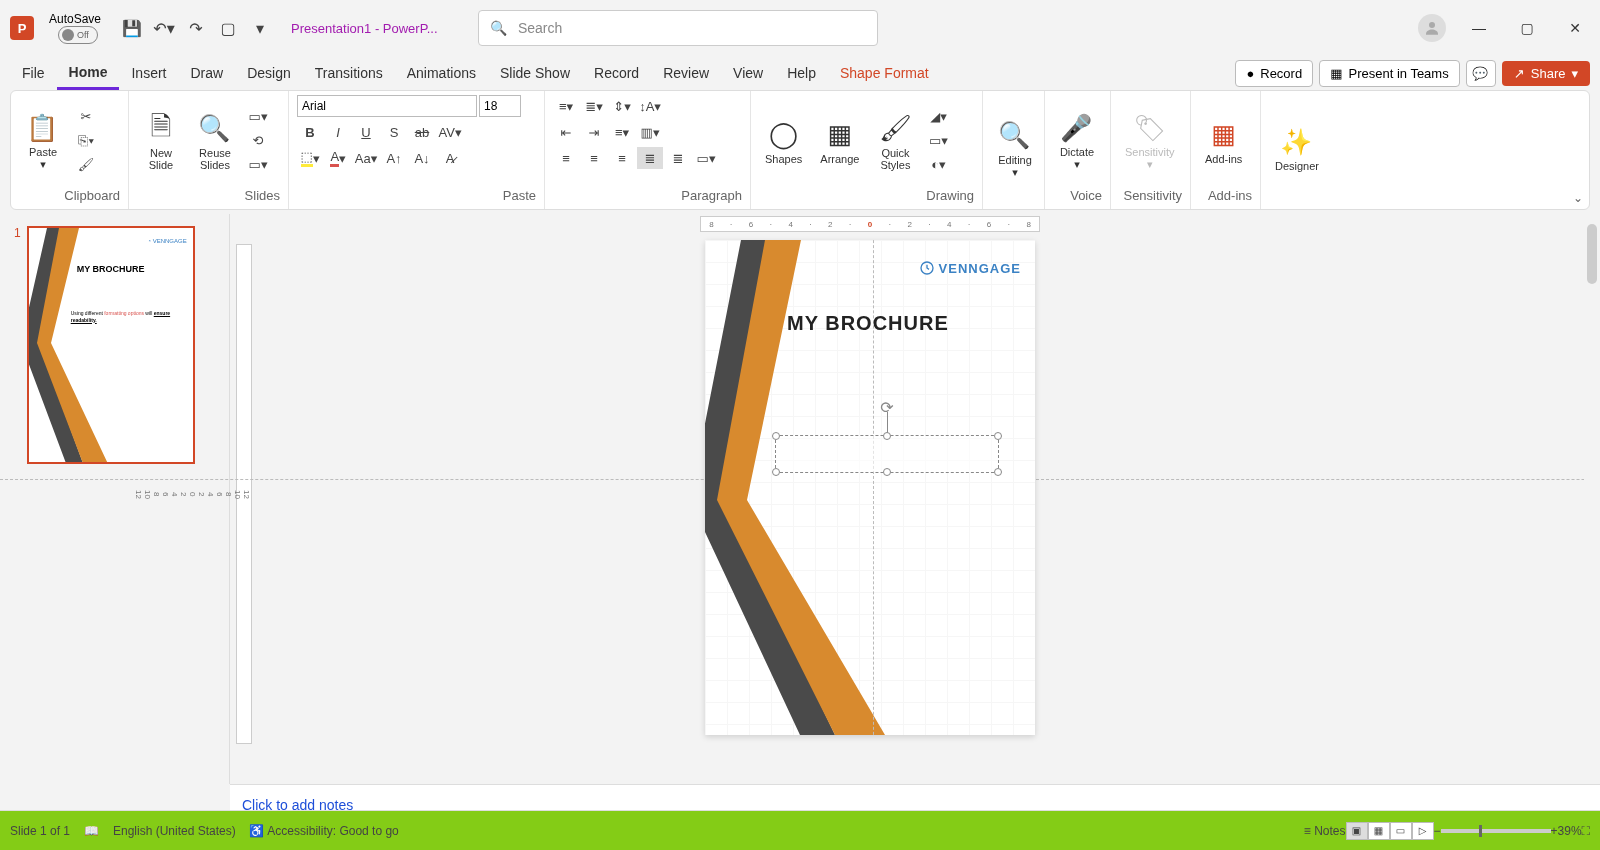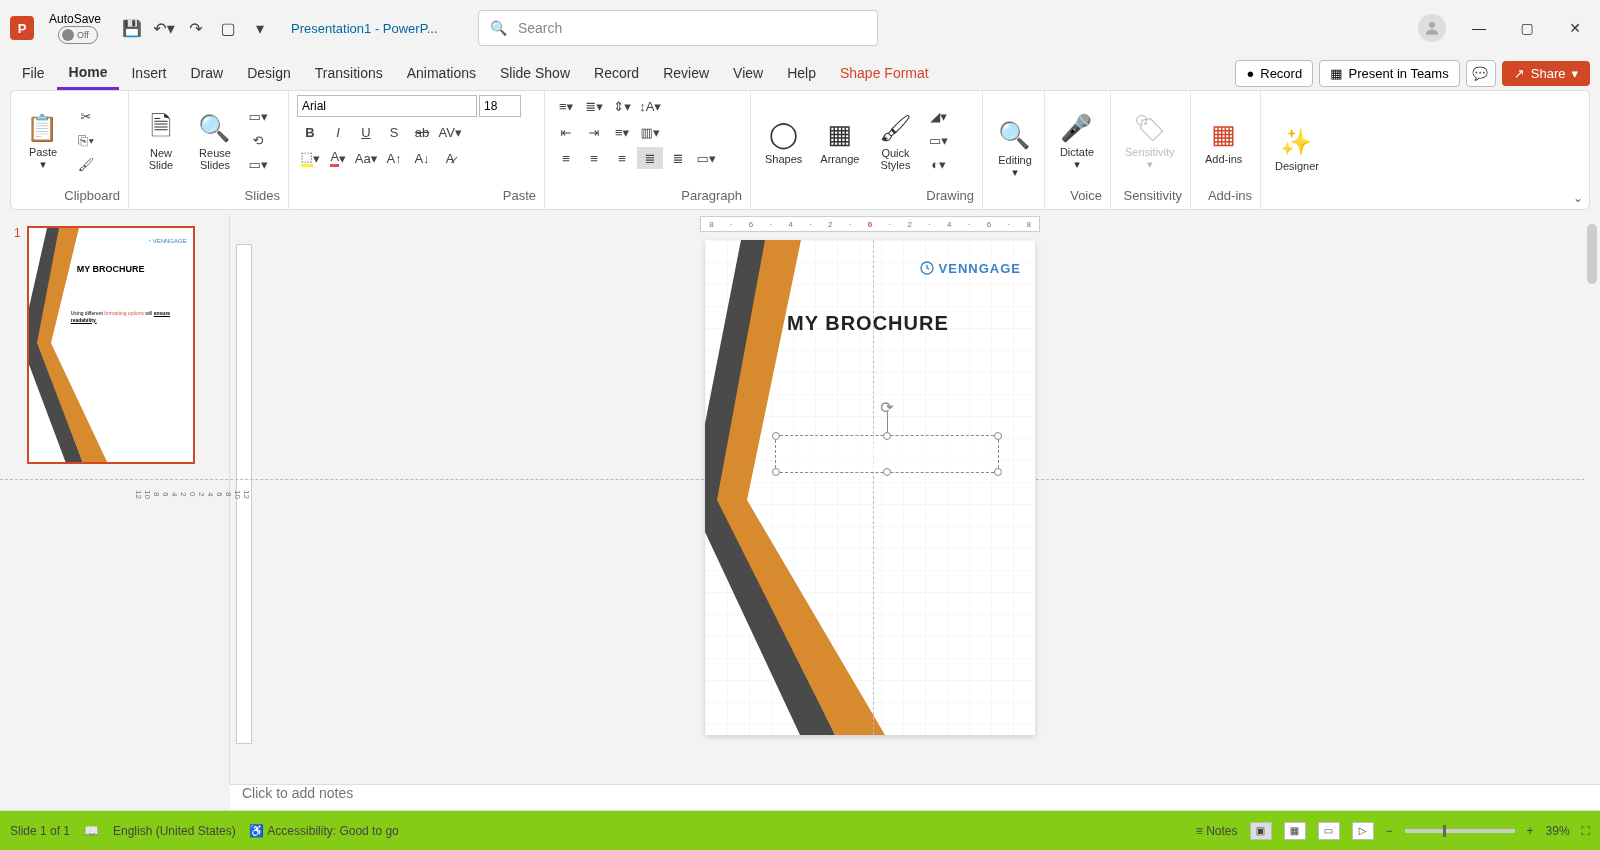--- a/index.html
+++ b/index.html
@@ -6,21 +6,21 @@
 body { width: 1600px; height: 850px; background: #f3f3f3; overflow: hidden; position: relative; }
 
 
 .title-bar { height: 56px; display: flex; align-items: center; padding: 0 10px; background: #f3f3f3; }
 .app-icon { width: 24px; height: 24px; background: #d24726; border-radius: 4px; margin-right: 15px; display: flex; align-items: center; justify-content: center; color: #fff; font-weight: bold; font-size: 13px; }
 .autosave { display: flex; align-items: center; font-size: 12px; margin-right: 15px; flex-direction: column; }
 .autosave-toggle { width: 40px; height: 18px; border: 1px solid #888; border-radius: 9px; margin-left: 6px; display: flex; align-items: center; padding: 0 3px; }
 .autosave-knob { width: 12px; height: 12px; background: #888; border-radius: 50%; }
 .autosave-off { font-size: 9px; margin-left: 3px; color: #666; }
 .qat-btn { width: 28px; height: 28px; display: flex; align-items: center; justify-content: center; margin: 0 2px; color: #444; font-size: 16px; }
-.doc-title { margin-left: 15px; font-size: 13px; color: #0369a1; }
+.doc-title { margin-left: 15px; font-size: 13px; color: #a21caf; }
 .search-box { flex: 0 0 400px; height: 36px; margin-left: 40px; border: 1px solid #ccc; border-radius: 4px; background: #fff; display: flex; align-items: center; padding: 0 12px; color: #888; font-size: 14px; }
 .search-box .mag { margin-right: 10px; }
 .title-right { margin-left: auto; display: flex; align-items: center; gap: 18px; }
 .user-avatar { width: 28px; height: 28px; border-radius: 50%; background: #ddd; display: flex; align-items: center; justify-content: center; }
 .win-btn { width: 30px; font-size: 14px; text-align: center; color: #333; }
 
 
 .tabs-row { height: 34px; display: flex; align-items: center; padding: 0 10px; background: #f3f3f3; }
 .tab { padding: 0 12px; font-size: 14px; color: #333; cursor: pointer; height: 34px; display: flex; align-items: center; }
 .tab.active { border-bottom: 3px solid #6d28d9; font-weight: 600; }
@@ -69,25 +69,25 @@
 
 .sel-box { position: absolute; top: 195px; left: 70px; width: 224px; height: 38px; border: 1px dashed #888; background: rgba(255,255,255,.6); }
 .handle { position: absolute; width: 8px; height: 8px; border: 1px solid #888; background: #fff; border-radius: 50%; }
 .rot-handle { position: absolute; top: -38px; left: 50%; transform: translateX(-50%); color: #888; font-size: 16px; }
 .rot-line { position: absolute; top: -24px; left: 50%; width: 1px; height: 24px; background: #888; }
 .sel-text { font-size: 10px; padding: 4px 6px; line-height: 1.3; text-align: justify; }
 .sel-text .red { color: #d9534f; }
 .sel-text .bu { font-weight: bold; text-decoration: underline; }
 
 
-.notes-pane { position: absolute; left: 230px; right: 0; bottom: 24px; height: 42px; background: #fff; border-top: 1px solid #ddd; padding: 0 12px; color: #737373; font-size: 14px; }
+.notes-pane { position: absolute; left: 230px; right: 0; bottom: 24px; height: 42px; background: #fff; border-top: 1px solid #ddd; padding: 12px 12px; color: #1d4ed8; font-size: 14px; }
 
 
 .status-bar { position: absolute; left: 0; right: 0; bottom: 0; height: 40px; background: #84cc16; border-top: 1px solid #ddd; display: flex; align-items: center; padding: 0 10px; font-size: 12px; color: #444; gap: 14px; }
-.status-right { margin-left: auto; display: flex; align-items: center; gap: 12px; }
+.status-right { margin-left: auto; display: flex; align-items: center; }
 .zoom-slider { width: 110px; height: 4px; background: #ccc; position: relative; }
 .zoom-slider::after { content: ''; position: absolute; left: 35%; top: -4px; width: 3px; height: 12px; background: #666; }
 .view-btn { width: 22px; height: 18px; border: 1px solid #bbb; background: #fff; display: inline-flex; align-items: center; justify-content: center; font-size: 10px; }
 .view-btn.active { background: #ddd; }
 
 .scrollbar-v { position: absolute; right: 0; top: 0; bottom: 0; width: 16px; background: #f3f3f3; }
 .scrollbar-v .sthumb { position: absolute; top: 10px; right: 3px; width: 10px; height: 60px; background: #ccc; border-radius: 5px; }
 </style>
 </head>
 <body>

